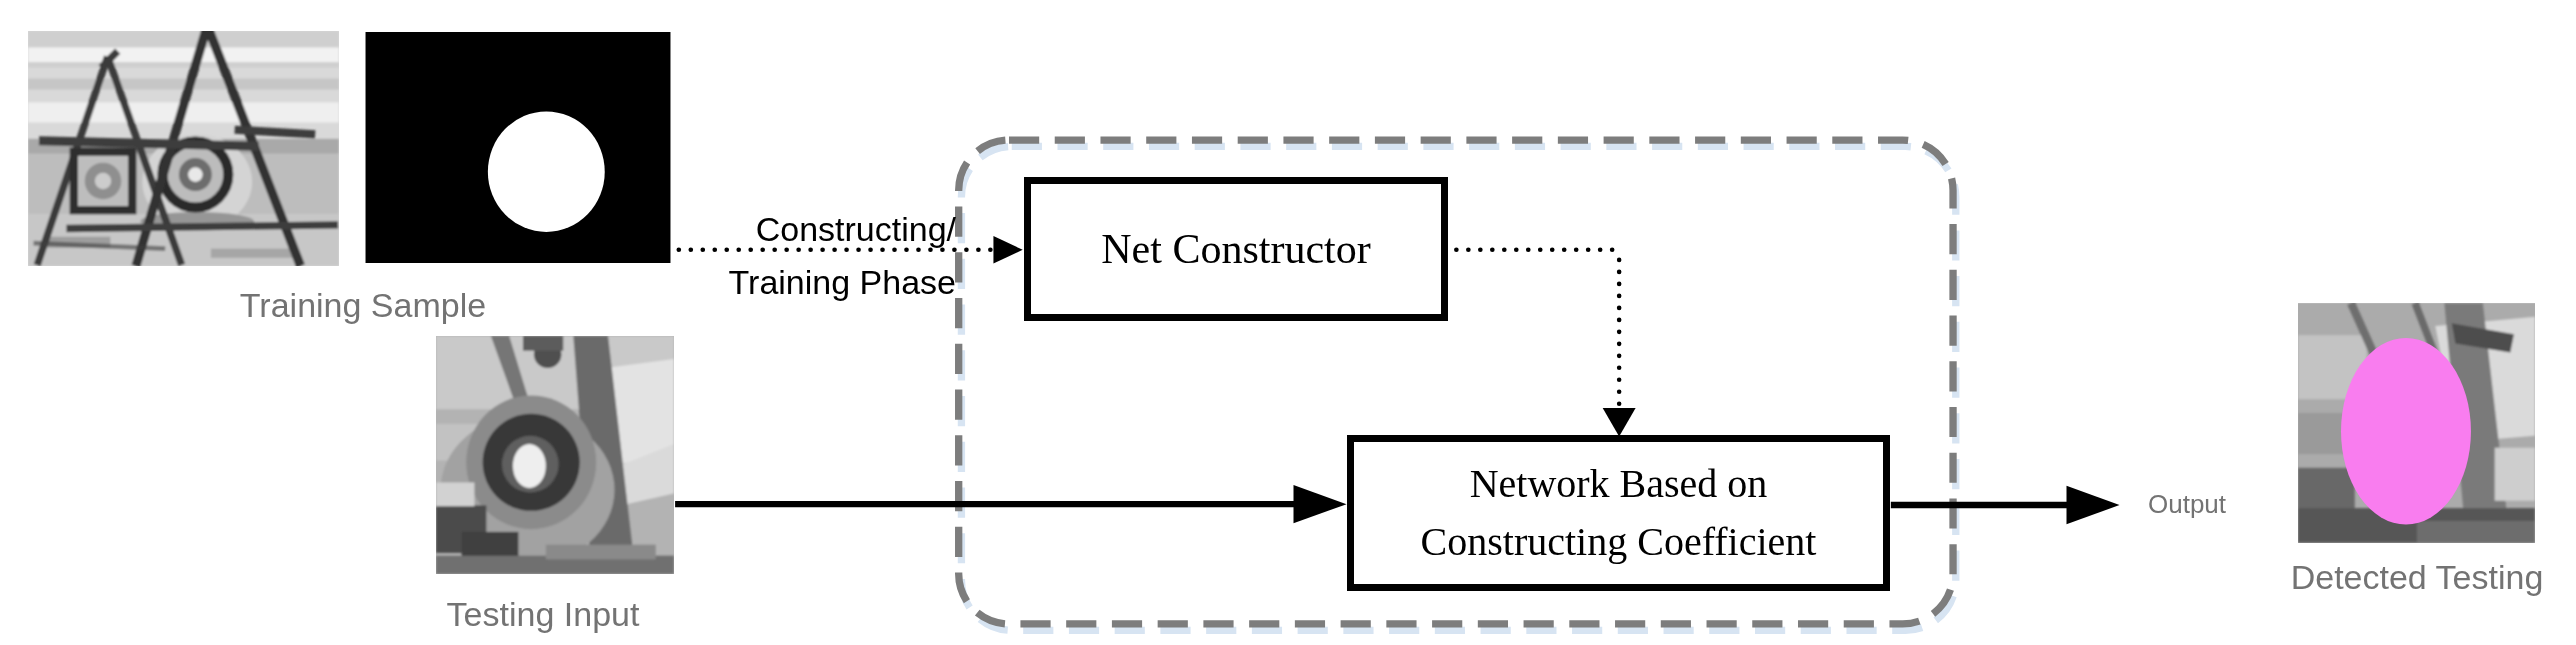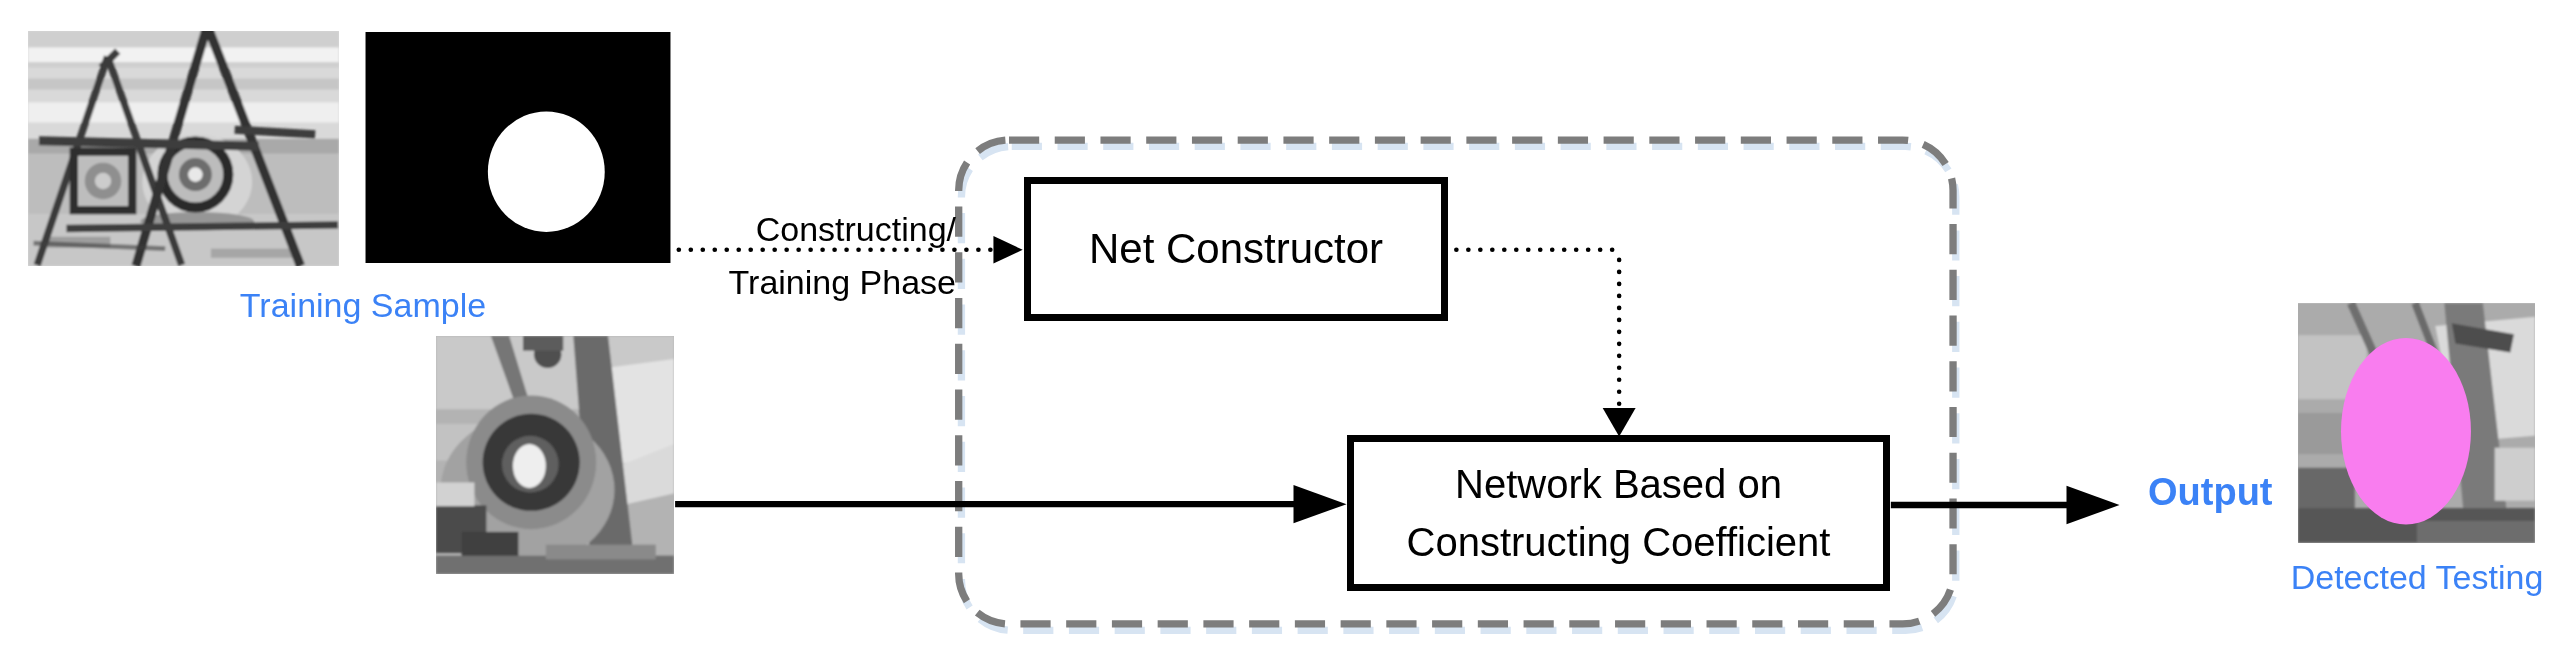--- a/index.html
+++ b/index.html
@@ -9,54 +9,54 @@
     width: 2576px;
     height: 646px;
     background: #ffffff;
     overflow: hidden;
   }
   .img-frame { position: absolute; overflow: hidden; }
   .img-frame svg { display: block; }
 
   .caption {
     position: absolute;
-    color: #3b82f6;
+    color: #737373;
     font-size: 34px;
     white-space: nowrap;
     line-height: 1.1;
   }
   .caption.centered { transform: translateX(-50%); }
 
   .flow-box {
     position: absolute;
     box-sizing: border-box;
     border: 7.3px solid #000;
     background: #fff;
     display: flex;
     flex-direction: column;
     align-items: center;
     justify-content: center;
     text-align: center;
-    font-family: Liberation Sans, sans-serif;
+    font-family: Liberation Serif, serif;
     color: #000;
   }
   #net-constructor-box { left: 1024px; top: 177px; width: 424px; height: 144px; font-size: 42px; }
   #network-box { left: 1347px; top: 435px; width: 543px; height: 156px; font-size: 40px; line-height: 1.45; }
 
   #phase-labels {
     position: absolute;
     top: 203px;
     right: 1620px; 
     text-align: right;
     font-size: 34px;
     line-height: 53px;
     white-space: nowrap;
   }
   #testing-phase-label { left: 711px; top: 528px; }
-  #output-label { left: 2148px; top: 472px; font-size: 38px; font-weight: bold; }
+  #output-label { left: 2148px; top: 490px; font-size: 26px; }
   #training-sample-label { left: 363px; top: 287px; }
   #testing-input-label { left: 543px; top: 596px; }
   #detected-object-label { left: 2417px; top: 559px; }
 
   #overlay { position: absolute; left: 0; top: 0; }
 </style>
 </head>
 <body>
 
 <div id="stage">
@@ -211,20 +211,21 @@
     <span>Net Constructor</span>
   </div>
 
   <div id="network-box" class="flow-box">
     <span>Network Based on</span>
     <span>Constructing Coefficient</span>
   </div>
 
   <div class="caption centered" id="training-sample-label">Training Sample</div>
 
+  <div class="caption centered" id="testing-input-label">Testing Input</div>
 
   <div id="phase-labels">
     <div>Constructing/</div>
     <div>Training Phase</div>
   </div>
 
 
   <div class="caption" id="output-label">Output</div>
 
   <div class="caption centered" id="detected-object-label">Detected Testing</div>

